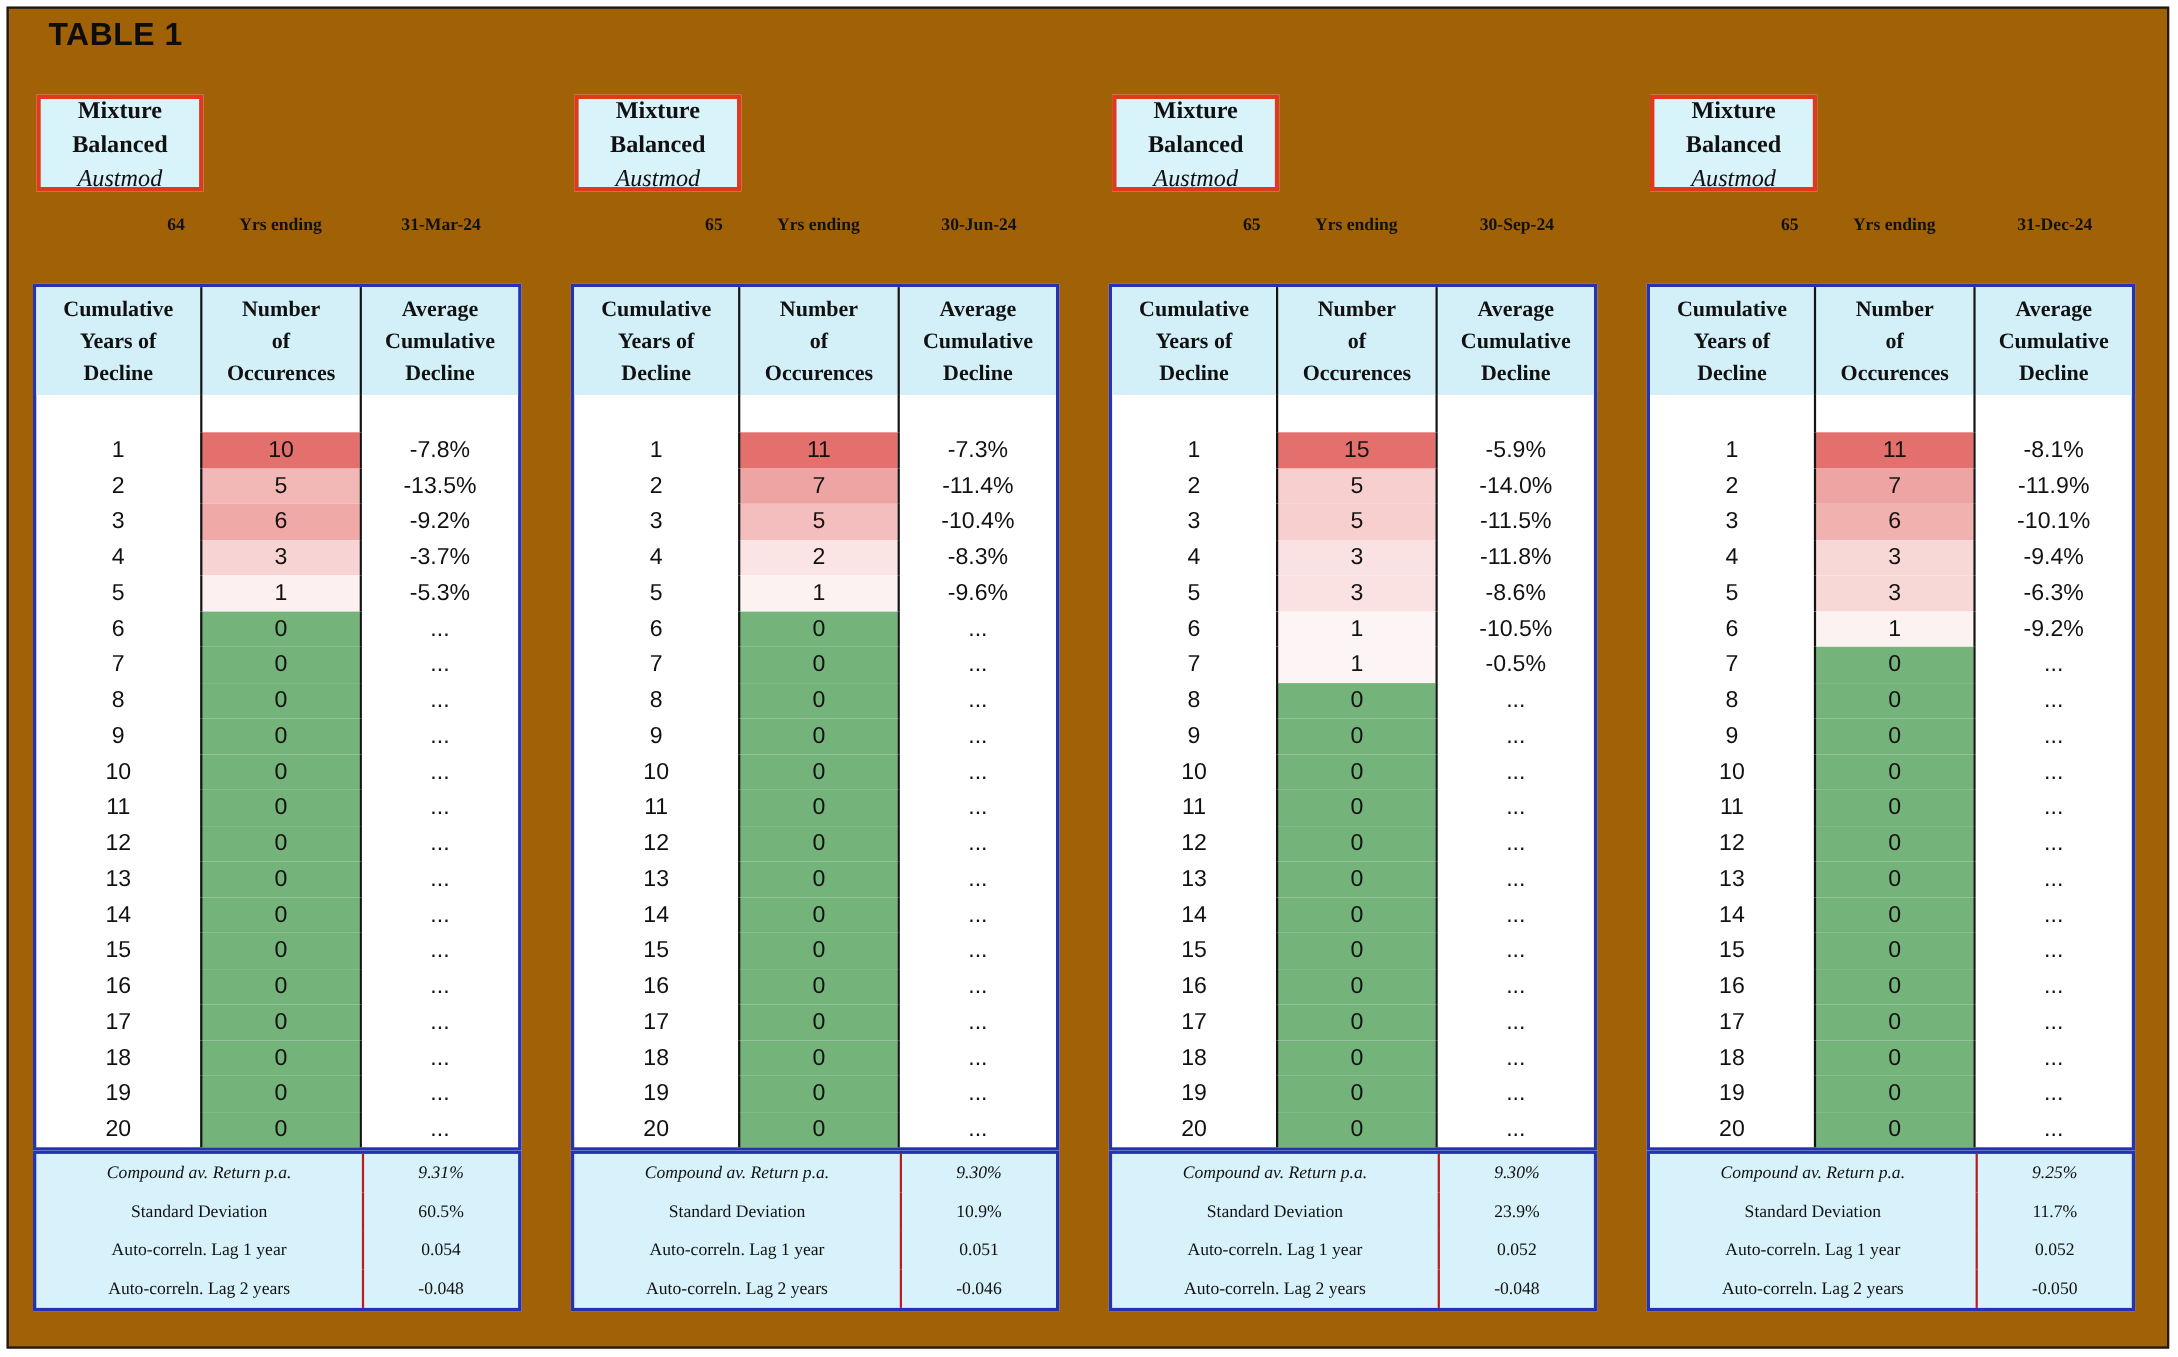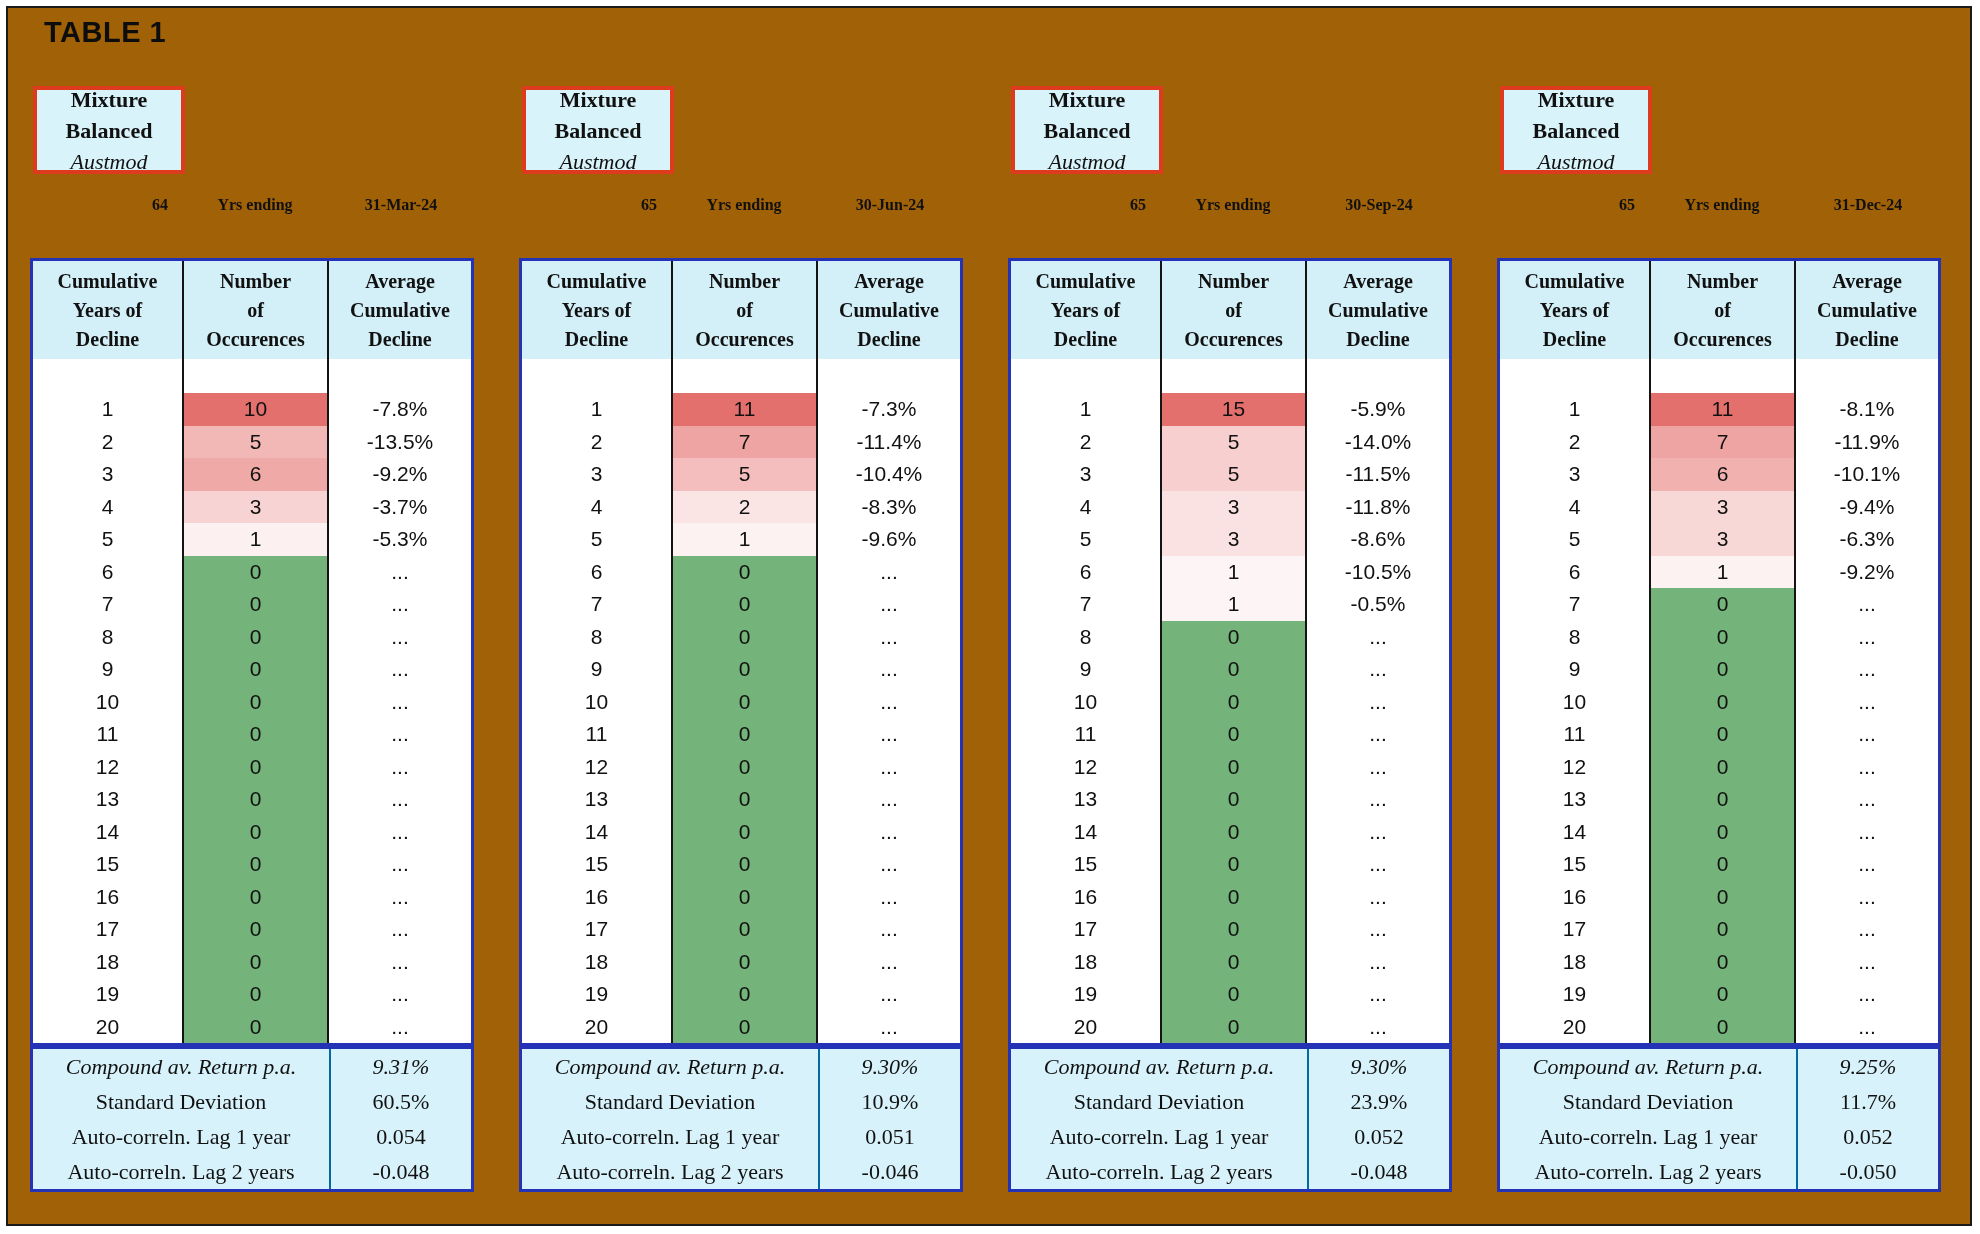--- a/index.html
+++ b/index.html
@@ -47,23 +47,23 @@
     font-family:"Liberation Sans",sans-serif;font-size:21px;
     display:flex;align-items:center;justify-content:center;
   }
   .stats{
     position:absolute;left:0;top:1038px;width:444px;height:146px;box-sizing:border-box;
     border:3px solid #2433B5;background:#D7F2FA;
     display:grid;grid-template-columns:296px 142px;grid-template-rows:repeat(4,35px);
   }
   .stat-label,.stat-value{
     display:flex;align-items:center;justify-content:center;
-    font-size:22px;
-  }
-  .stat-value{border-left:2px solid #0369a1;}
+    font-size:16px;
+  }
+  .stat-value{border-left:2px solid #b91c1c;}
   .it{font-style:italic;}
 </style>
 </head>
 <body>
 
 <div class="frame">
   <div class="page-title">TABLE 1</div>
   <div>
       <div class="panel" style="left: 22px;">
         <div class="fund-box">

